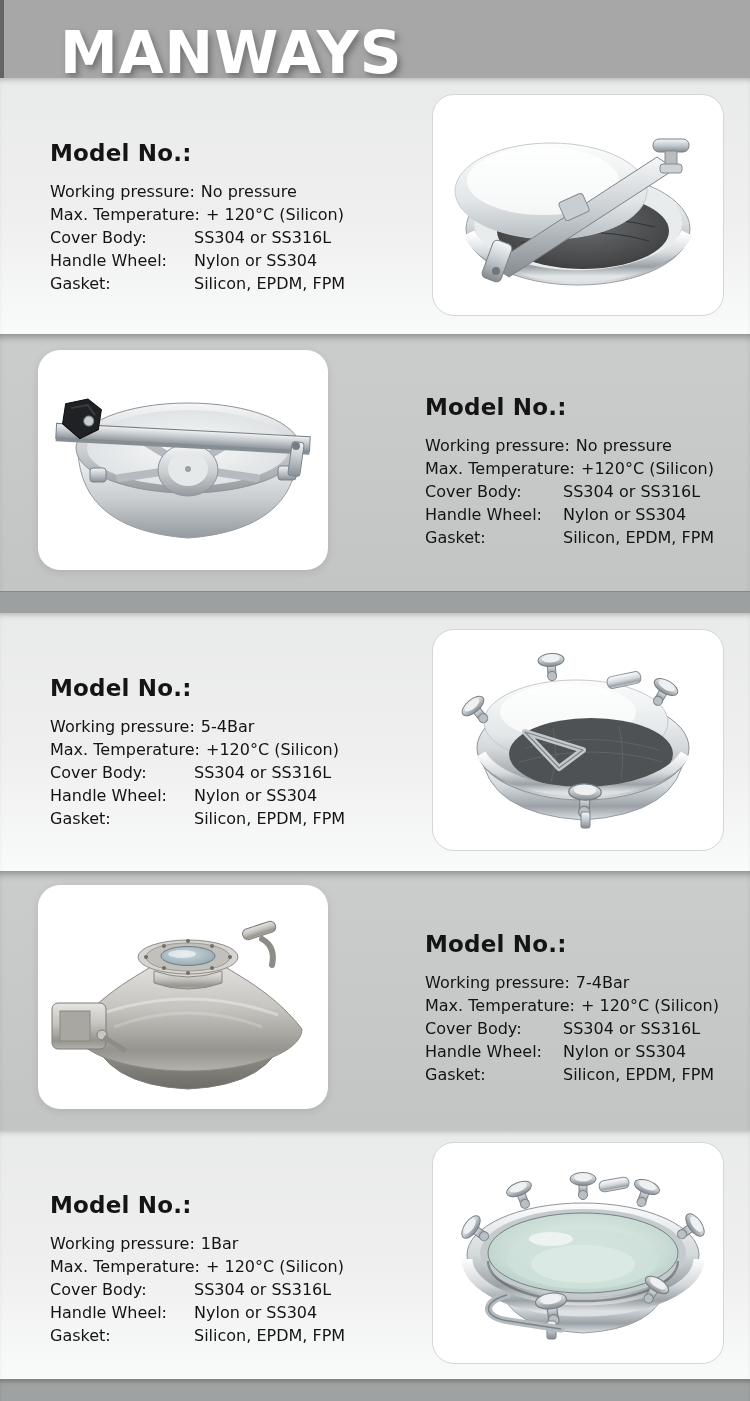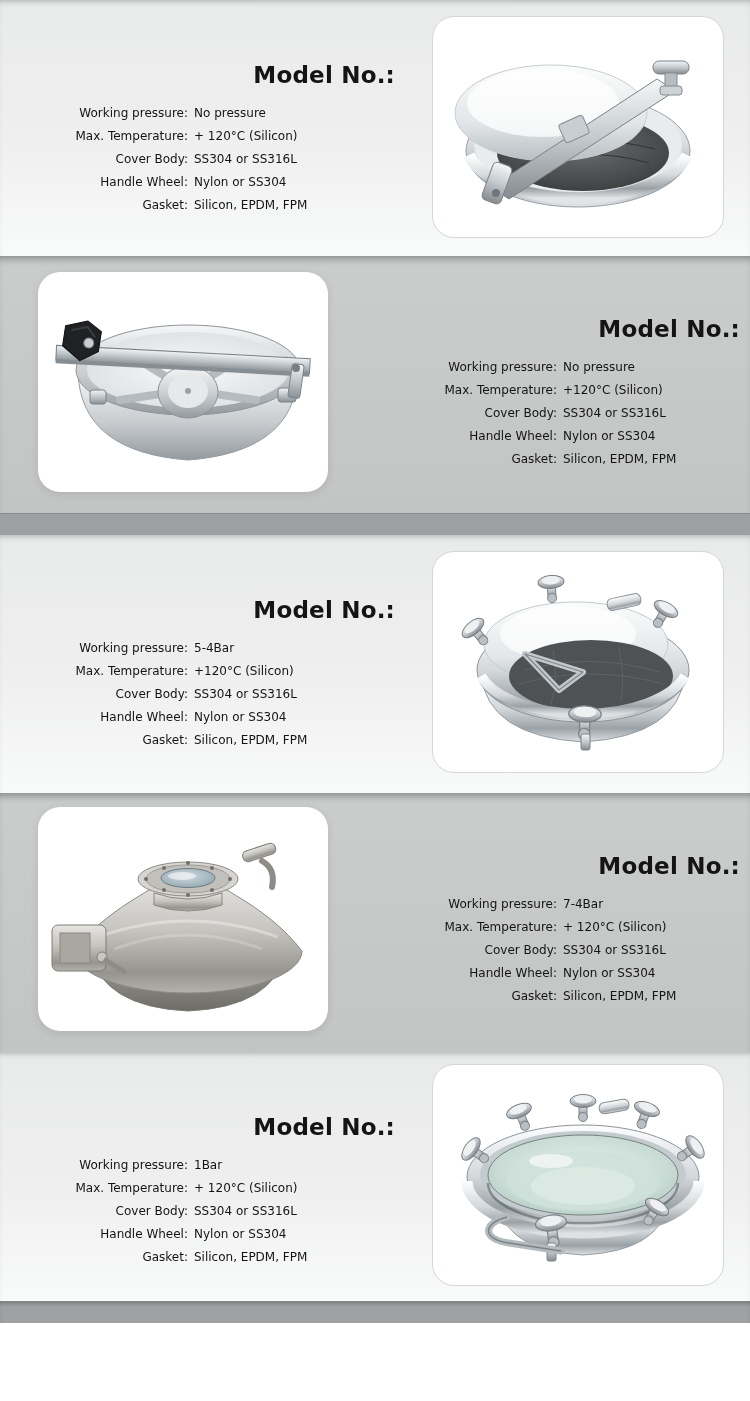--- a/index.html
+++ b/index.html
@@ -7,21 +7,21 @@
         font-family:"DejaVu Sans","Liberation Sans",sans-serif;color:#141414;}
 
   
   .header{height:78px;background:#a7a7a7;position:relative;}
   .header .edge{position:absolute;left:0;top:0;width:4px;height:100%;background:rgba(45,45,50,.55);}
   .brand{position:absolute;left:60px;bottom:-4px;margin:0;font-size:58px;line-height:1;
          font-weight:bold;color:#ffffff;letter-spacing:1px;
          text-shadow:3px 4px 6px rgba(70,70,70,.55);}
 
   
-  .sec{position:relative;text-align:right;}
+  .sec{position:relative;}
   .sec.light{background:linear-gradient(180deg,#e9eaea 0%,#efefef 55%,#f9fafa 100%);
              box-shadow:inset 0 5px 6px -4px rgba(0,0,0,.28);}
   .sec.dark{background:linear-gradient(180deg,#cbcccc 0%,#c3c4c4 100%);
             box-shadow:inset 0 7px 9px -5px rgba(0,0,0,.38);}
   .sec-1{height:256px;}
   .sec-2{height:257px;}
   .sec-3{height:258px;}
   .sec-4{height:259px;}
   .sec-5{height:249px;}
   .divider{height:22px;background:linear-gradient(180deg,#97
@@ -37,30 +37,34 @@
   .sec.dark .card{border:none;box-shadow:0 2px 8px rgba(0,0,0,.10);}
   .sec-4 .card{top:14px;height:224px;}
   .sec-5 .card{top:12px;}
   .card svg{display:block;width:100%;height:100%;}
 
   
   .tb{position:absolute;}
   .tb.pos-left{left:50px;top:62px;width:345px;}
   .tb.pos-right{left:425px;top:60px;width:315px;}
   .tb h2{margin:0 0 14px 0;font-size:23px;font-weight:bold;letter-spacing:.2px;}
-  .spec-row{display:flex;line-height:23px;font-size:12px;}
+  .spec-row{display:flex;line-height:23px;font-size:16px;}
   .spec-label{min-width:138px;white-space:nowrap;padding-right:6px;}
   .tb.pos-right .spec-label{min-width:132px;}
   .spec-value{white-space:nowrap;}
 </style>
 </head>
 <body>
 
 <div class="page">
 
+  <div class="header">
+    <div class="edge"></div>
+    <h1 class="brand">MANWAYS</h1>
+  </div>
 
   <div class="sec light sec-1">
     <div class="tb pos-left">
       <h2>Model No.:</h2>
       <div class="spec-row">
         <span class="spec-label">Working pressure:</span>
         <span class="spec-value">No pressure</span>
       </div>
       <div class="spec-row">
         <span class="spec-label">Max. Temperature:</span>

